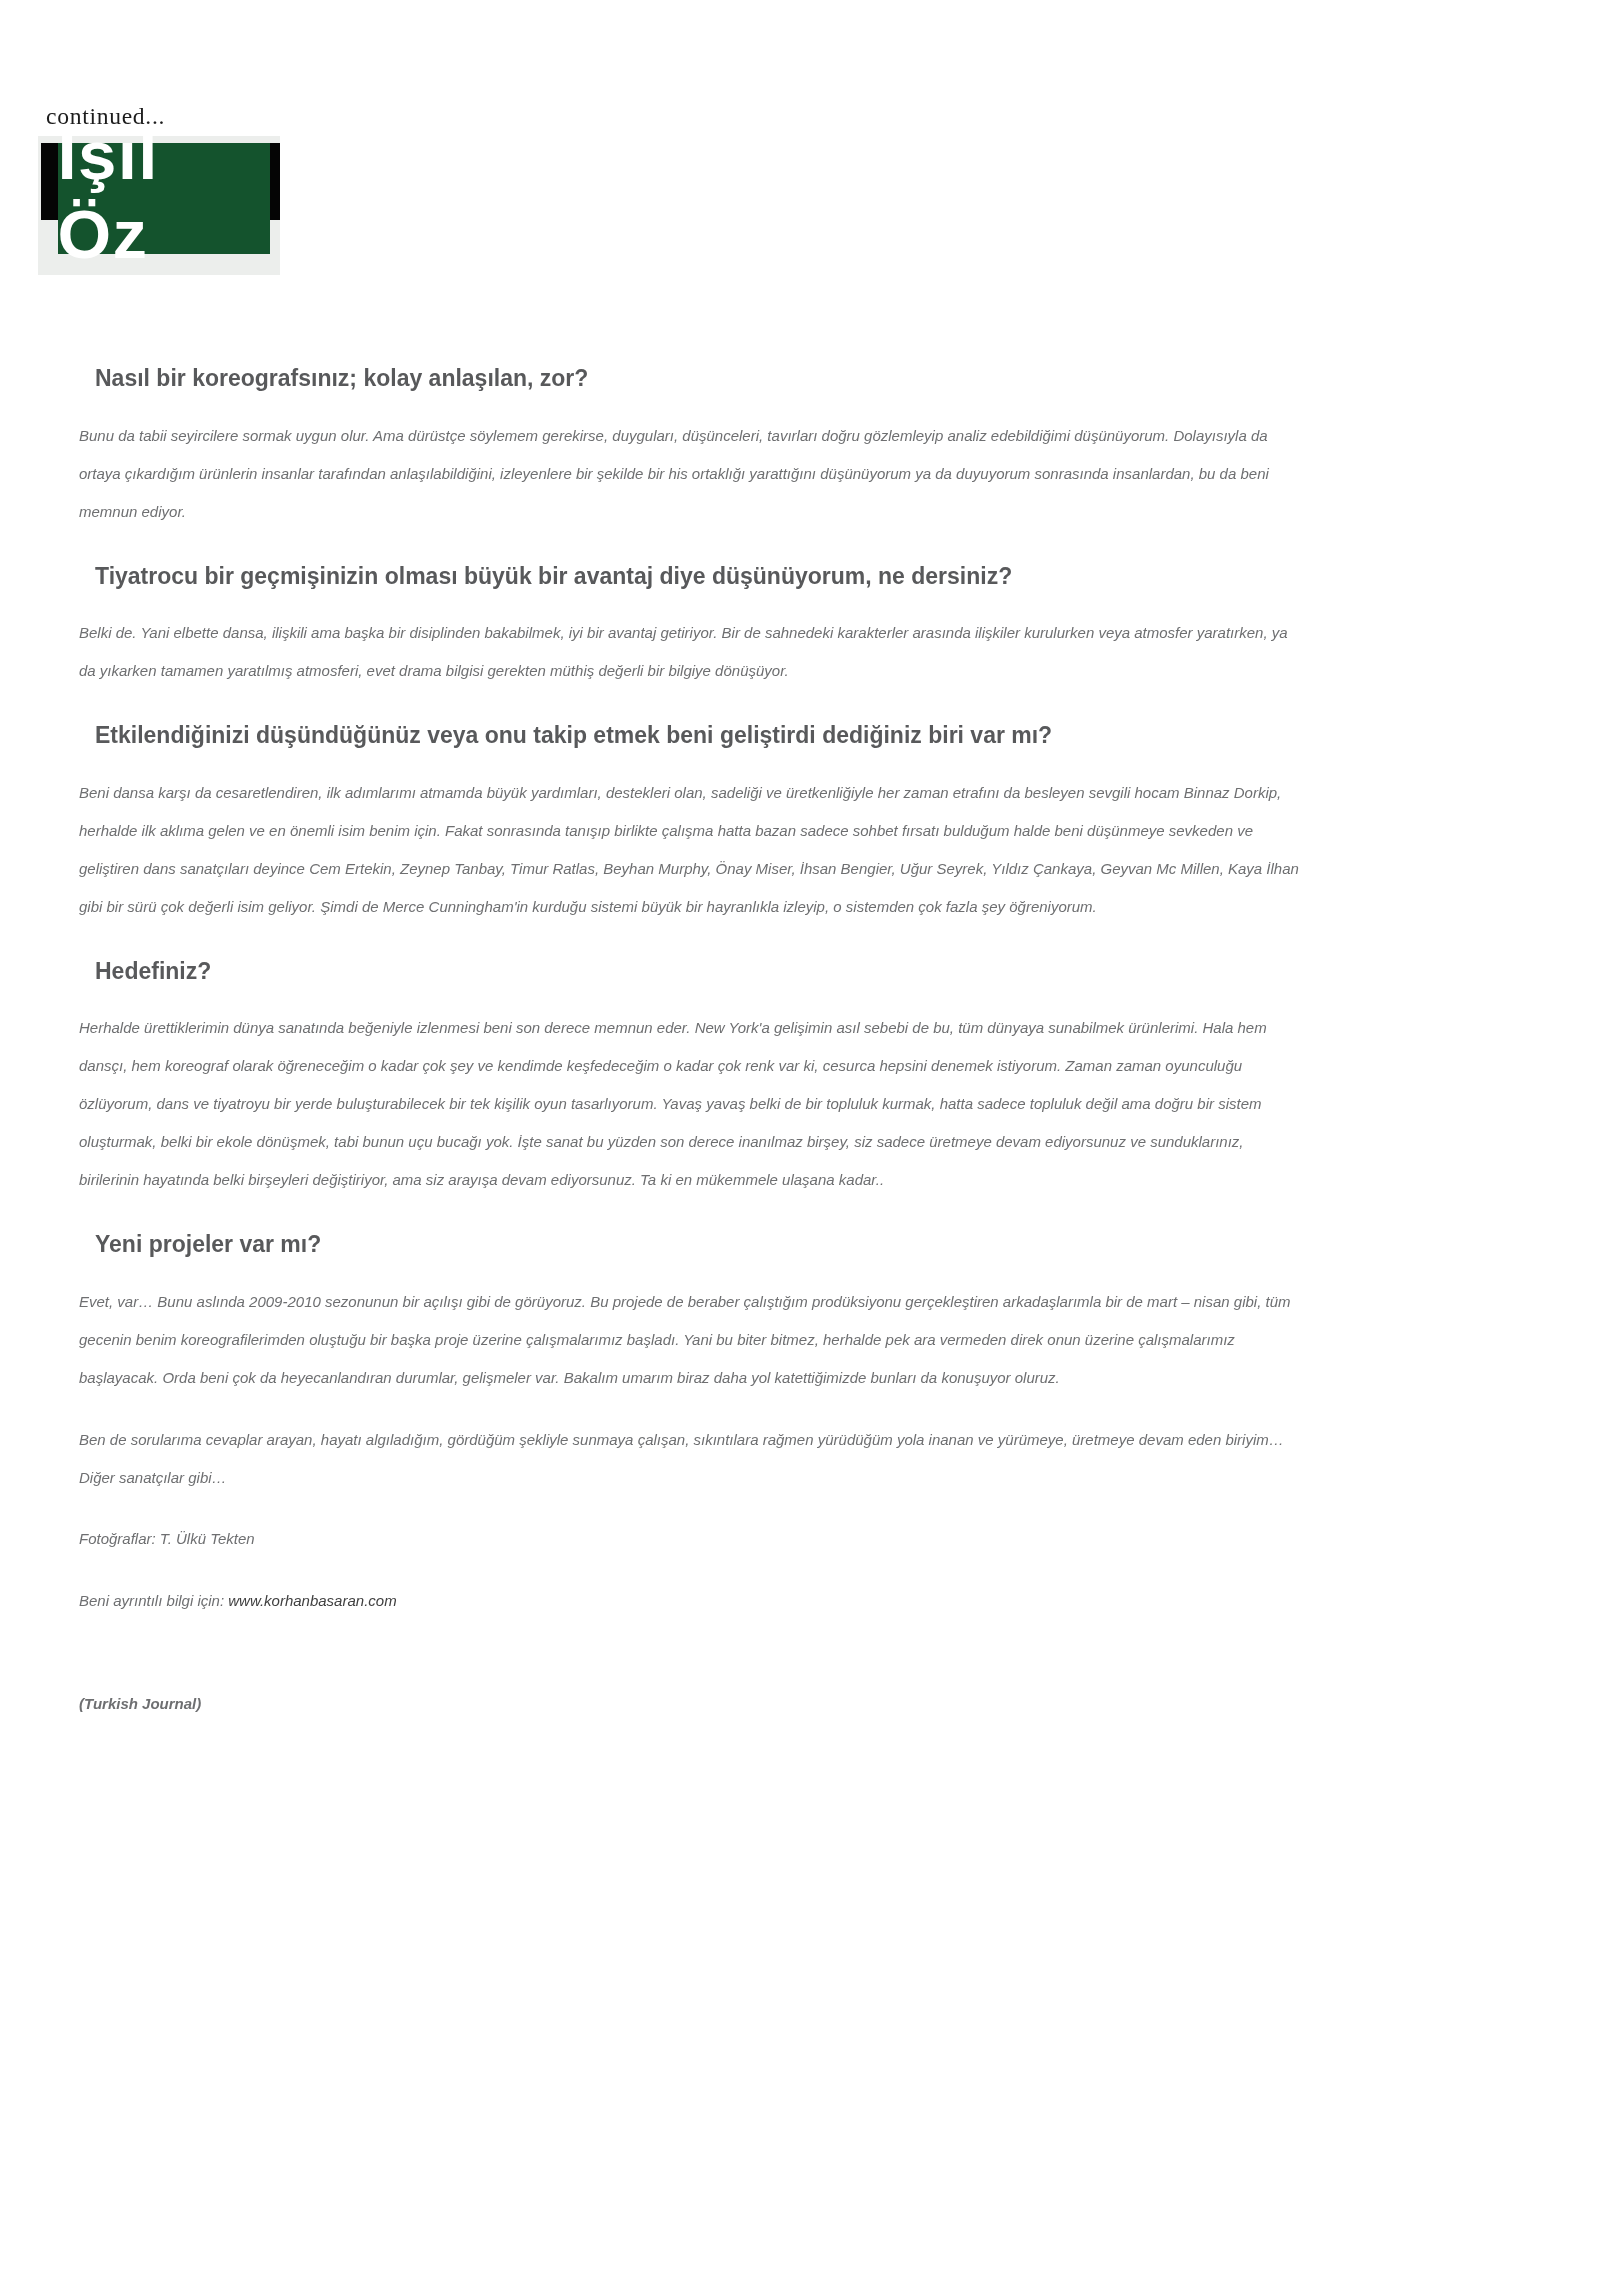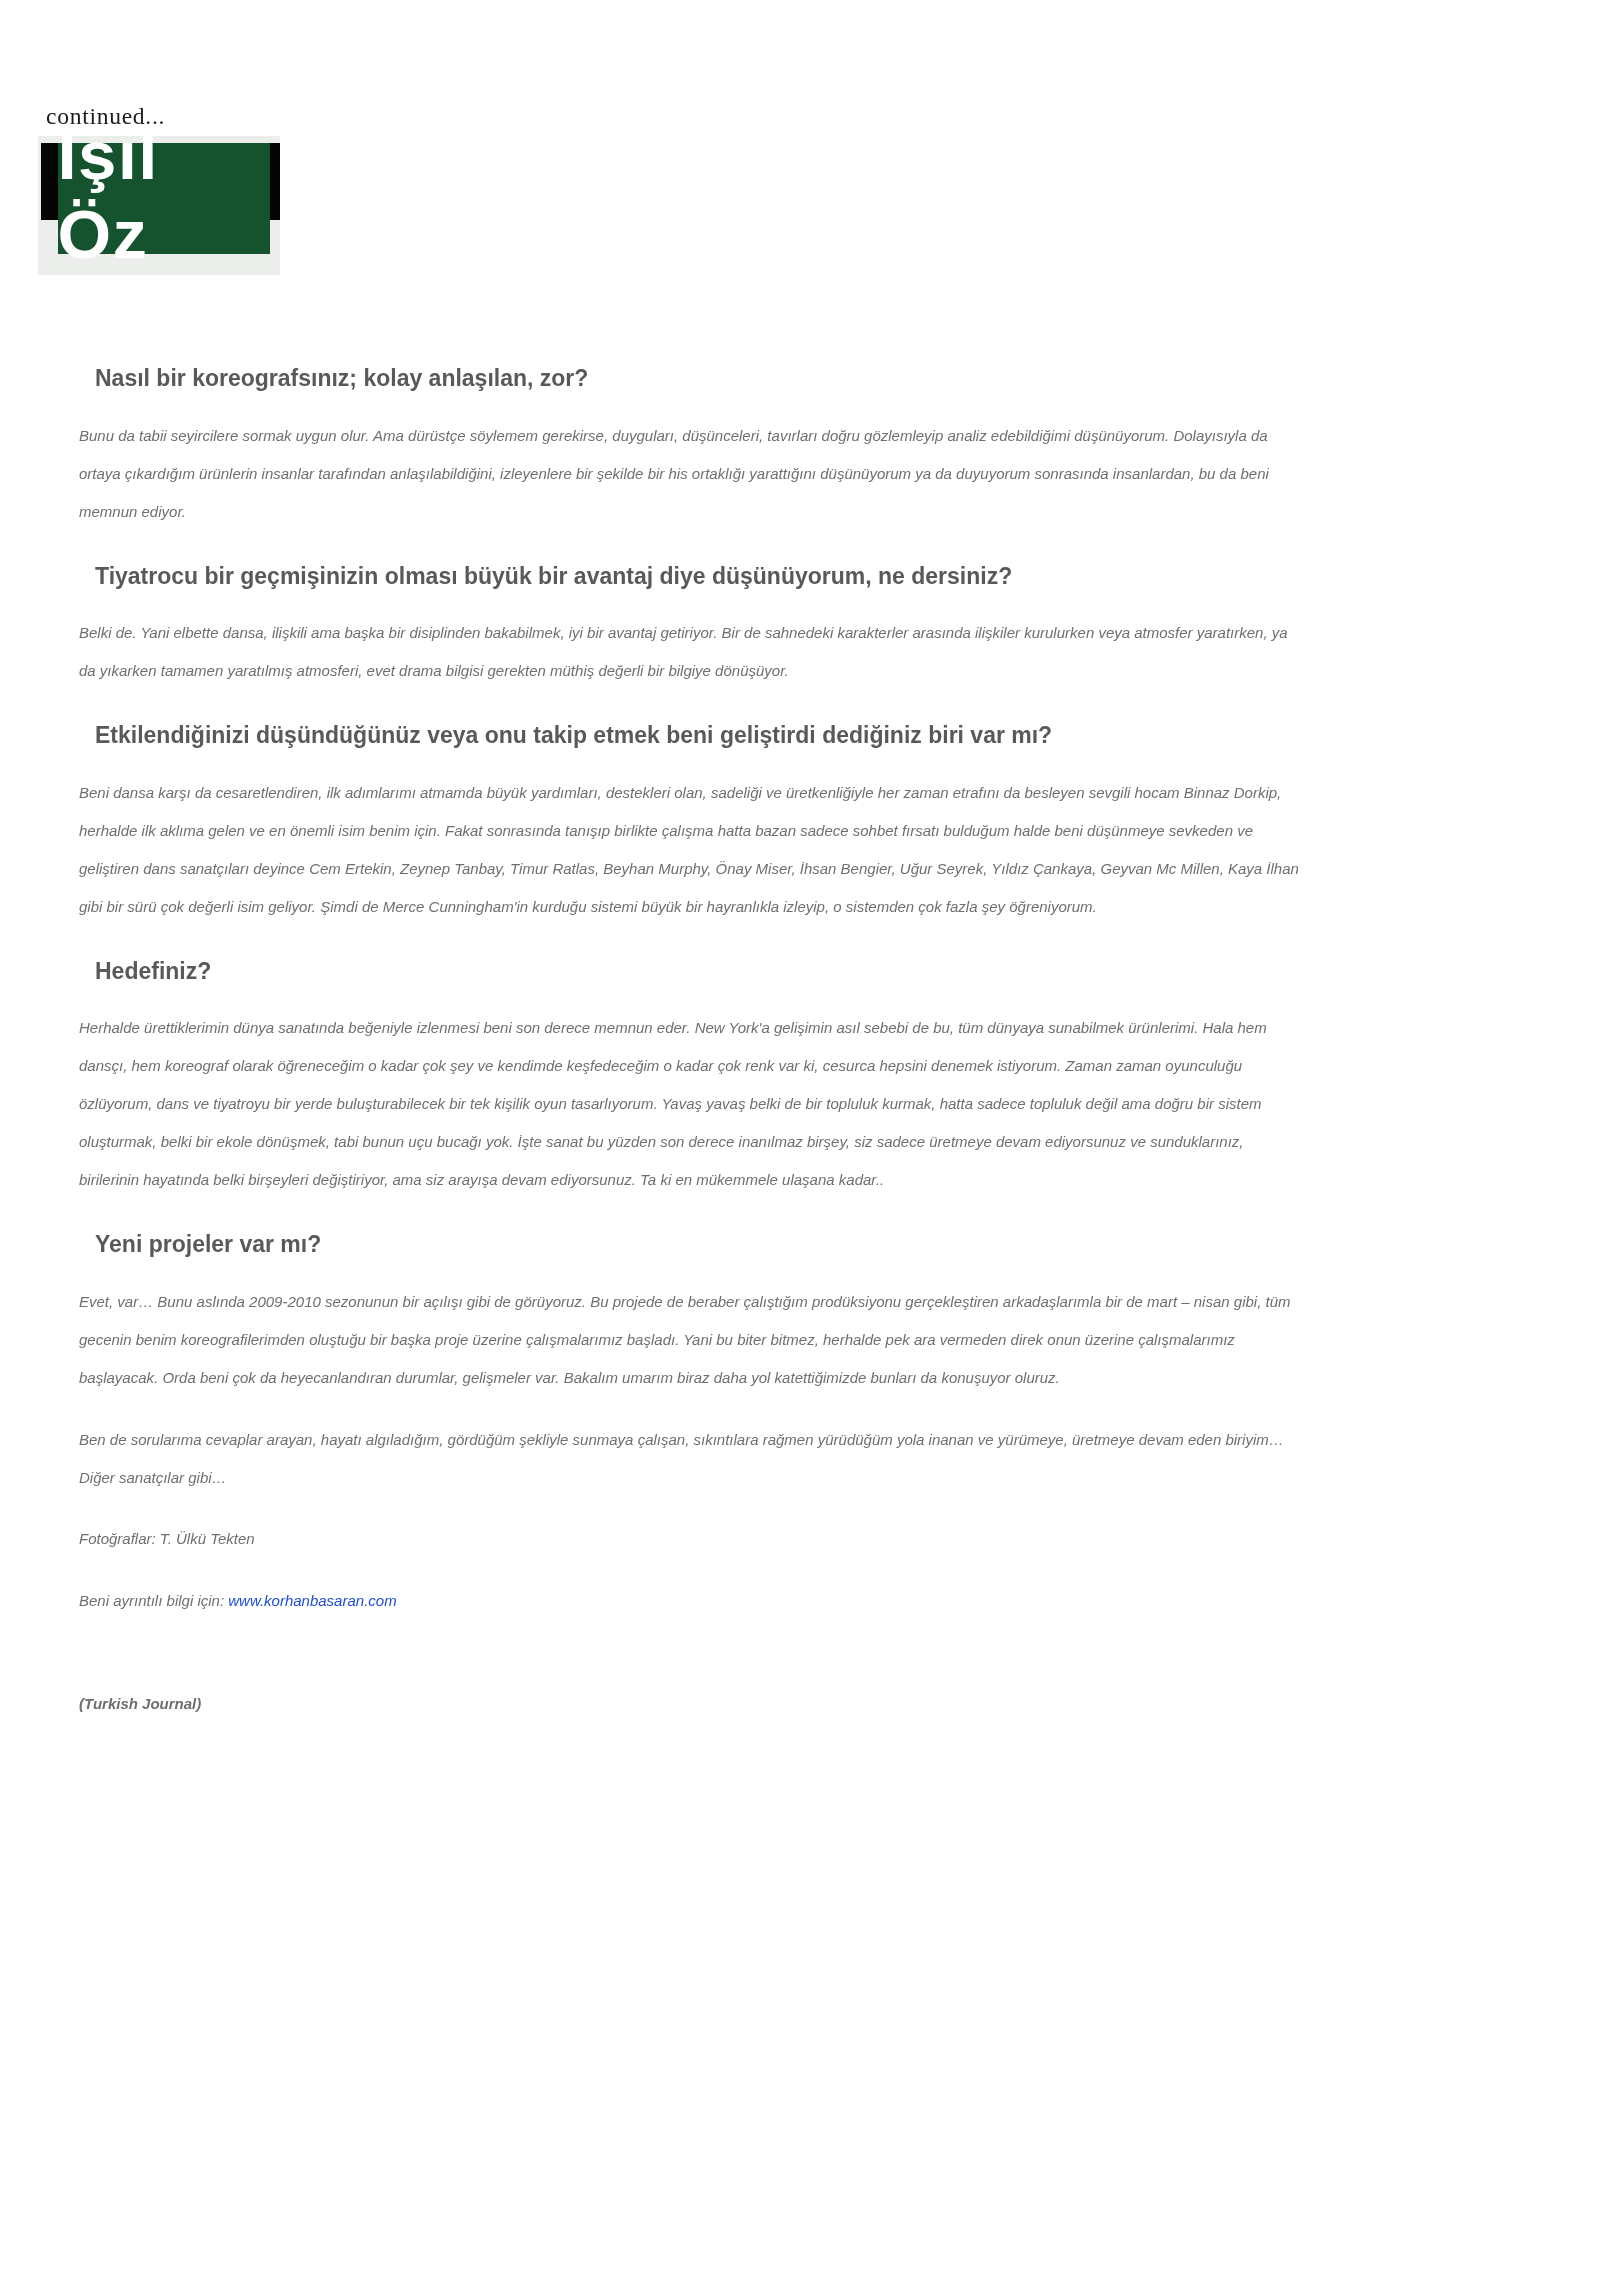--- a/index.html
+++ b/index.html
@@ -84,21 +84,21 @@
     color: #6e6f71;
     margin: 23.6px 0 0 0;
     font-style: italic;
   }
   .photo-credit {
     font-style: italic;
     color: #6e6f71;
   }
   .link-line { color: #6e6f71; }
   .site-link {
-    color: #1d4ed8;
+    color: #404040;
     text-decoration: none;
     cursor: pointer;
   }
   .journal-source {
     font-weight: bold;
     color: #58595b;
     margin-top: 65px !important;
   }
 </style>
 </head>

